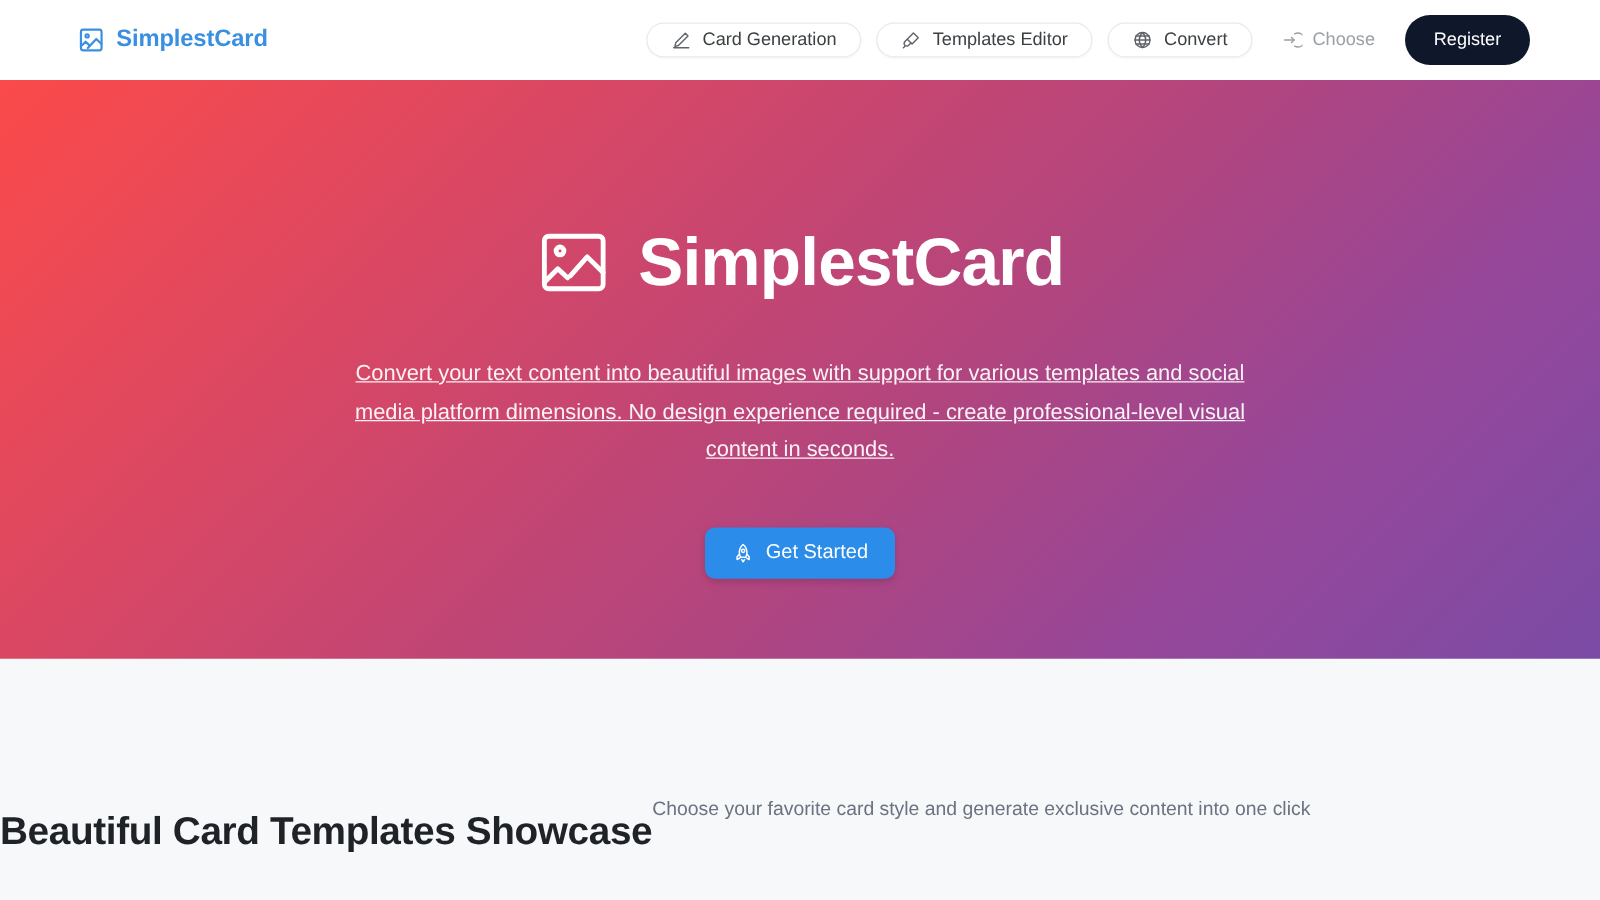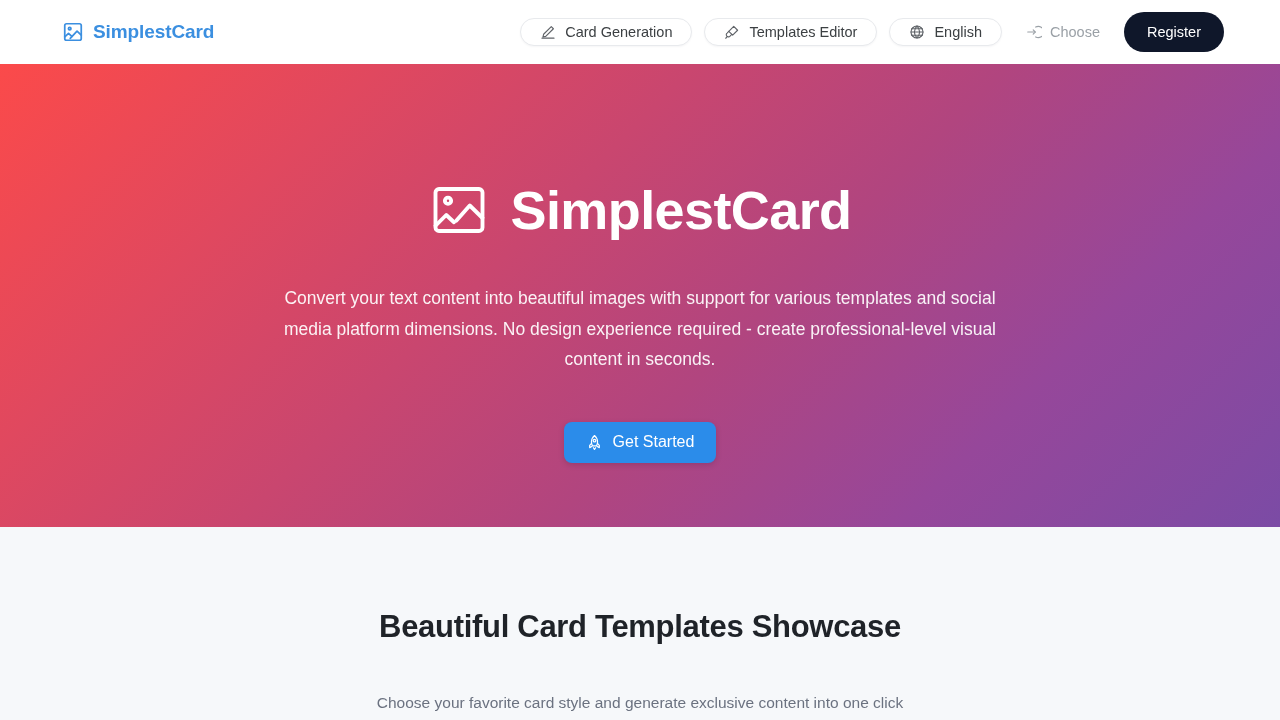--- a/index.html
+++ b/index.html
@@ -120,20 +120,21 @@
     color:#ffffff;
     white-space:nowrap;
   }
   .hero-desc {
     width:752px;
     margin-top:43px;
     text-align:center;
     font-size:17.5px;
     line-height:30.5px;
     color:rgba(255,255,255,0.93);
+    text-decoration:underline;
   }
   .hero-cta {
     margin-top:47px;
     display:flex;
     align-items:center;
     justify-content:center;
     gap:10px;
     height:41px;
     padding:0 22px;
     border:none;
@@ -144,21 +145,21 @@
     cursor:pointer;
     box-shadow:0 2px 6px rgba(0,0,0,0.14);
   }
   .hero-cta .ico { width:17px; height:17px; display:block; color:#ffffff; flex:none; }
 
   
   .showcase {
     height:193px;
     background:#f6f8fa;
     display:flex;
-    flex-direction:column;
+    flex-direction:row;
     align-items:center;
   }
   .showcase-title {
     margin-top:82px;
     font-size:31px;
     font-weight:bold;
     color:#1f2328;
     letter-spacing:-0.3px;
     text-align:center;
   }
@@ -211,21 +212,21 @@
 
     <button class="nav-pill">
       <span>
         <svg class="ico" viewBox="0 0 24 24" fill="none" stroke="currentColor" stroke-width="1.7" stroke-linecap="round" stroke-linejoin="round" aria-hidden="true">
           <circle cx="12" cy="12" r="9"></circle>
           <path d="M3 12h18"></path>
           <path d="M3.9 7.2h16.2M3.9 16.8h16.2"></path>
           <path d="M12 3c2.6 2.6 3.9 5.7 3.9 9s-1.3 6.4-3.9 9c-2.6-2.6-3.9-5.7-3.9-9S9.4 5.6 12 3z"></path>
         </svg>
       </span>
-      <span>English</span>
+      <span>Convert</span>
     </button>
 
     <button class="nav-plain">
       <span>
         <svg class="ico" viewBox="0 0 24 24" fill="none" stroke="currentColor" stroke-width="1.7" stroke-linecap="round" stroke-linejoin="round" aria-hidden="true">
           <path d="M14.5 4.6a8.4 8.4 0 1 1 0 14.8"></path>
           <path d="M2.6 12h11.2"></path>
           <path d="M10.8 8.9l3.1 3.1-3.1 3.1"></path>
         </svg>
       </span>

